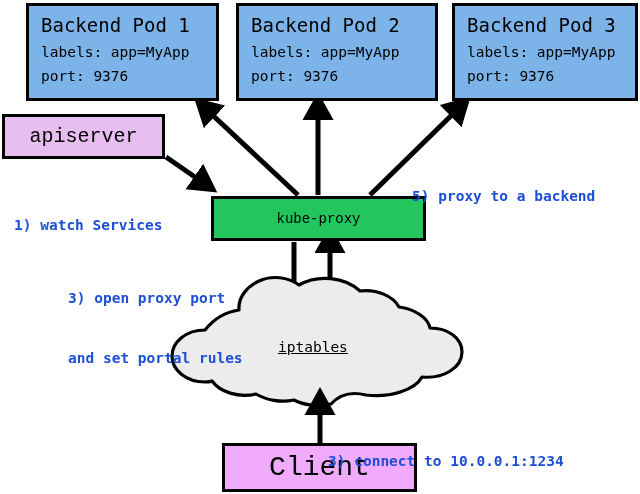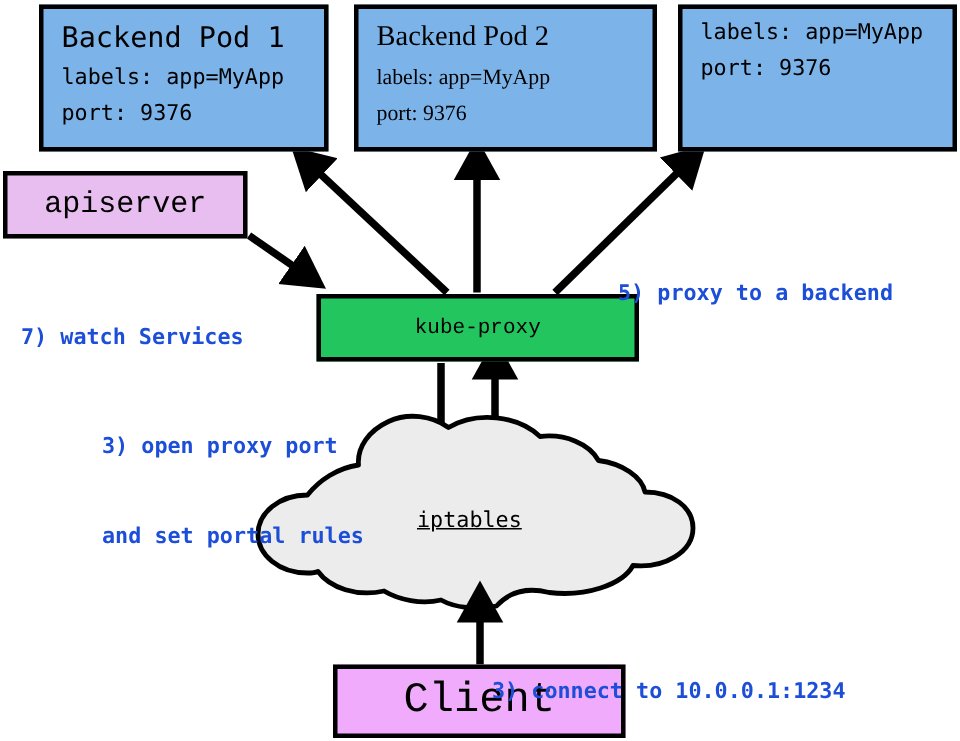--- a/index.html
+++ b/index.html
@@ -125,47 +125,48 @@
 
     <path d="M320,443 L320,402" stroke="#000000" stroke-width="5" fill="none" marker-end="url(#ah)"></path>
   </svg>
 
   <div class="node pod" style="left:26px; top:3px; width:193px; height:98px;">
     <div class="pod-title">Backend Pod 1</div>
     <div class="pod-line">labels: app=MyApp</div>
     <div class="pod-line">port: 9376</div>
   </div>
 
-  <div class="node pod" style="left:236px; top:3px; width:202px; height:98px;font-family:Liberation Serif, serif;">
+  <div class="node pod" style="left:236px; top:3px; width:202px; height:98px;">
     <div class="pod-title">Backend Pod 2</div>
     <div class="pod-line">labels: app=MyApp</div>
     <div class="pod-line">port: 9376</div>
   </div>
 
   <div class="node pod" style="left:452px; top:3px; width:186px; height:98px;">
+    <div class="pod-title">Backend Pod 3</div>
     <div class="pod-line">labels: app=MyApp</div>
     <div class="pod-line">port: 9376</div>
   </div>
 
   <div class="node apiserver box-center" style="left:2px; top:114px; width:163px; height:45px;">
     <span>apiserver</span>
   </div>
 
   <div class="node kubeproxy box-center" style="left:211px; top:196px; width:215px; height:45px;">
     <span>kube-proxy</span>
   </div>
 
   <div class="cloud-text" style="left:278px; top:339px;text-decoration:underline;">iptables</div>
 
   <div class="node client box-center" style="left:222px; top:443px; width:195px; height:49px;">
     <span>Client</span>
   </div>
 
   <div class="steplabel" style="left:14px; top:175px;">
-    <div>7) watch Services</div>
+    <div>1) watch Services</div>
   </div>
 
   <div class="steplabel" style="left:68px; top:248px;">
     <div>3) open proxy port</div>
     <div>and set portal rules</div>
   </div>
 
   <div class="steplabel" style="left:328px; top:411px;">
     <div>3) connect to 10.0.0.1:1234</div>
   </div>

